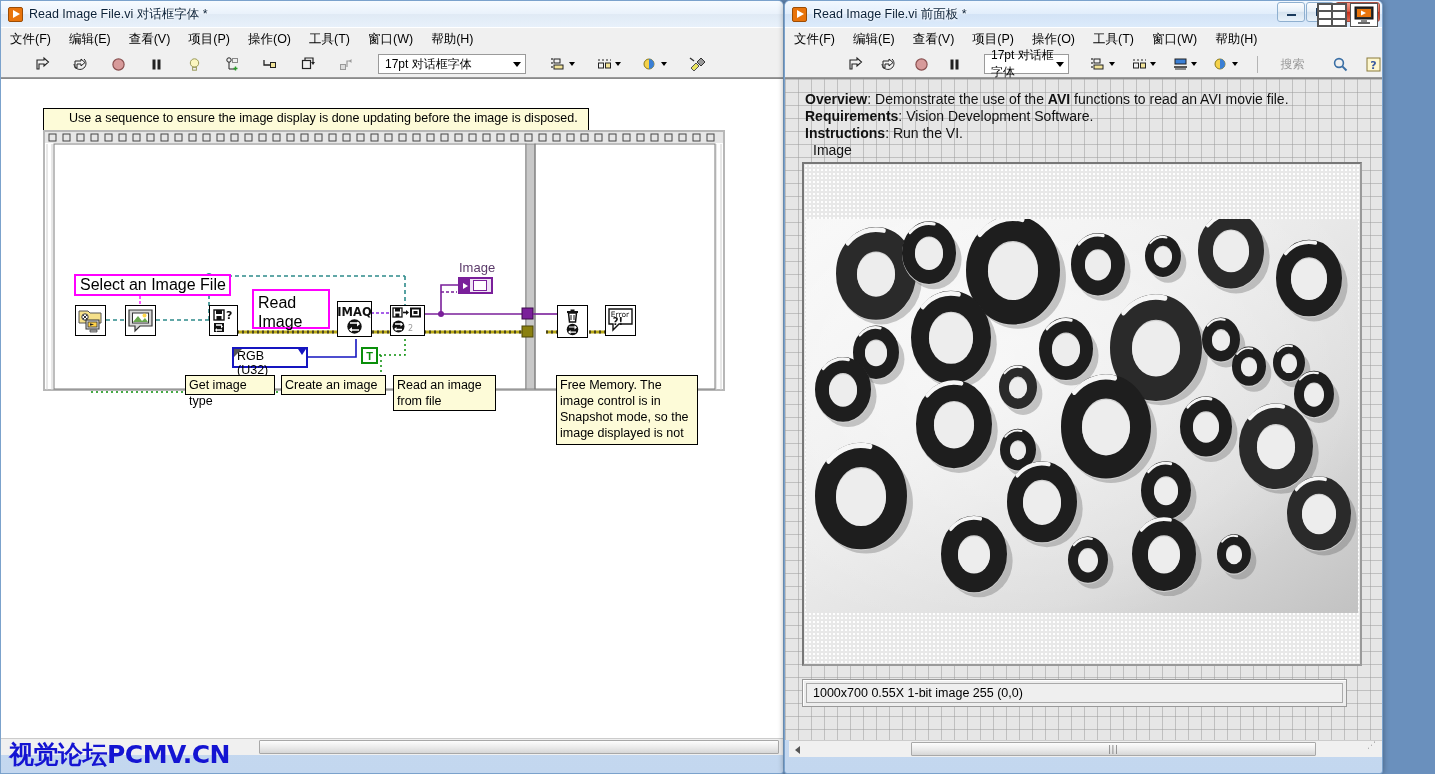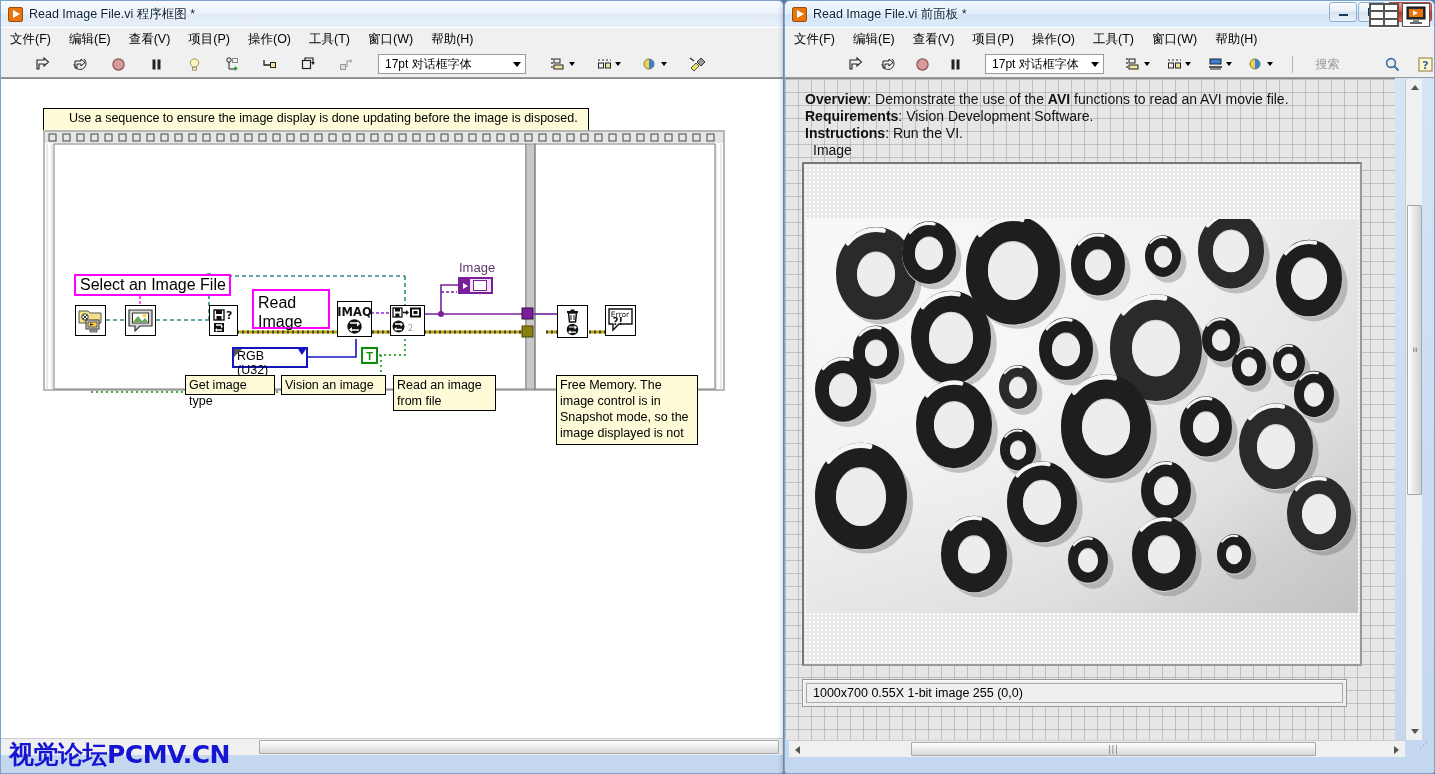--- a/index.html
+++ b/index.html
@@ -229,21 +229,21 @@
 </style>
 </head>
 <body>
 
 <div id="root">
 
   <div class="win" id="win-bd" style="left:0px; top:0px; width:784px; height:774px; border-radius:0 6px 3px 0;">
 
     <div class="titlebar inactive">
       <div class="viicon"></div>
-      <div class="title-text">Read Image File.vi 程序框图 *</div>
+      <div class="title-text">Read Image File.vi 对话框字体 *</div>
     </div>
 
     <div class="menubar">
       <div class="menu-item">文件(F)</div>
       <div class="menu-item">编辑(E)</div>
       <div class="menu-item">查看(V)</div>
       <div class="menu-item">项目(P)</div>
       <div class="menu-item">操作(O)</div>
       <div class="menu-item">工具(T)</div>
       <div class="menu-item">窗口(W)</div>
@@ -590,37 +590,37 @@
 
       <div class="node" style="left:604px; top:226px; width:31px; height:31px;">
         <svg width="29" height="29" viewBox="0 0 29 29">
           <path d="M3 3 h23 v15 h-13 l-6 6 v-6 h-4 z" fill="#fff" stroke="#111" stroke-width="1.4"></path>
           <text x="14" y="11" font-size="7.5" font-family="DejaVu Sans" fill="#111" text-anchor="middle">Error</text>
           <text x="12" y="19" font-size="10" font-family="DejaVu Sans" font-weight="bold" fill="#111" text-anchor="middle">?!</text>
         </svg>
       </div>
 
       <div class="cmt" style="left:184px; top:296px; width:90px; height:20px;">Get image type</div>
-      <div class="cmt" style="left:280px; top:296px; width:105px; height:20px;">Vision an image</div>
+      <div class="cmt" style="left:280px; top:296px; width:105px; height:20px;">Create an image</div>
       <div class="cmt" style="left:392px; top:296px; width:103px; height:36px;">Read an image
 from file</div>
       <div class="cmt" style="left:555px; top:296px; width:142px; height:70px;">Free Memory.  The
 image control is in
 Snapshot mode, so the
 image displayed is not</div>
     </div>
 
     <div class="sb-h" style="left:0px; top:737px; width:784px;">
       <div class="sb-thumb h" style="left:258px; top:1px; width:520px; height:14px;"></div>
     </div>
 
     <div id="watermark">视觉论坛PCMV.CN</div>
   </div>
 
-  <div class="win" id="win-fp" style="left:784px; top:0px; width:651px; height:774px;">
+  <div class="win" id="win-fp" style="left:784px; top:0px; width:599px; height:774px;">
 
     <div class="titlebar">
       <div class="viicon"></div>
       <div class="title-text">Read Image File.vi 前面板 *</div>
       <div class="wbtns">
         <div class="wbtn">
             <span class="dash"></span>
           </div>
         <div class="wbtn">
             <span class="sq"></span>

